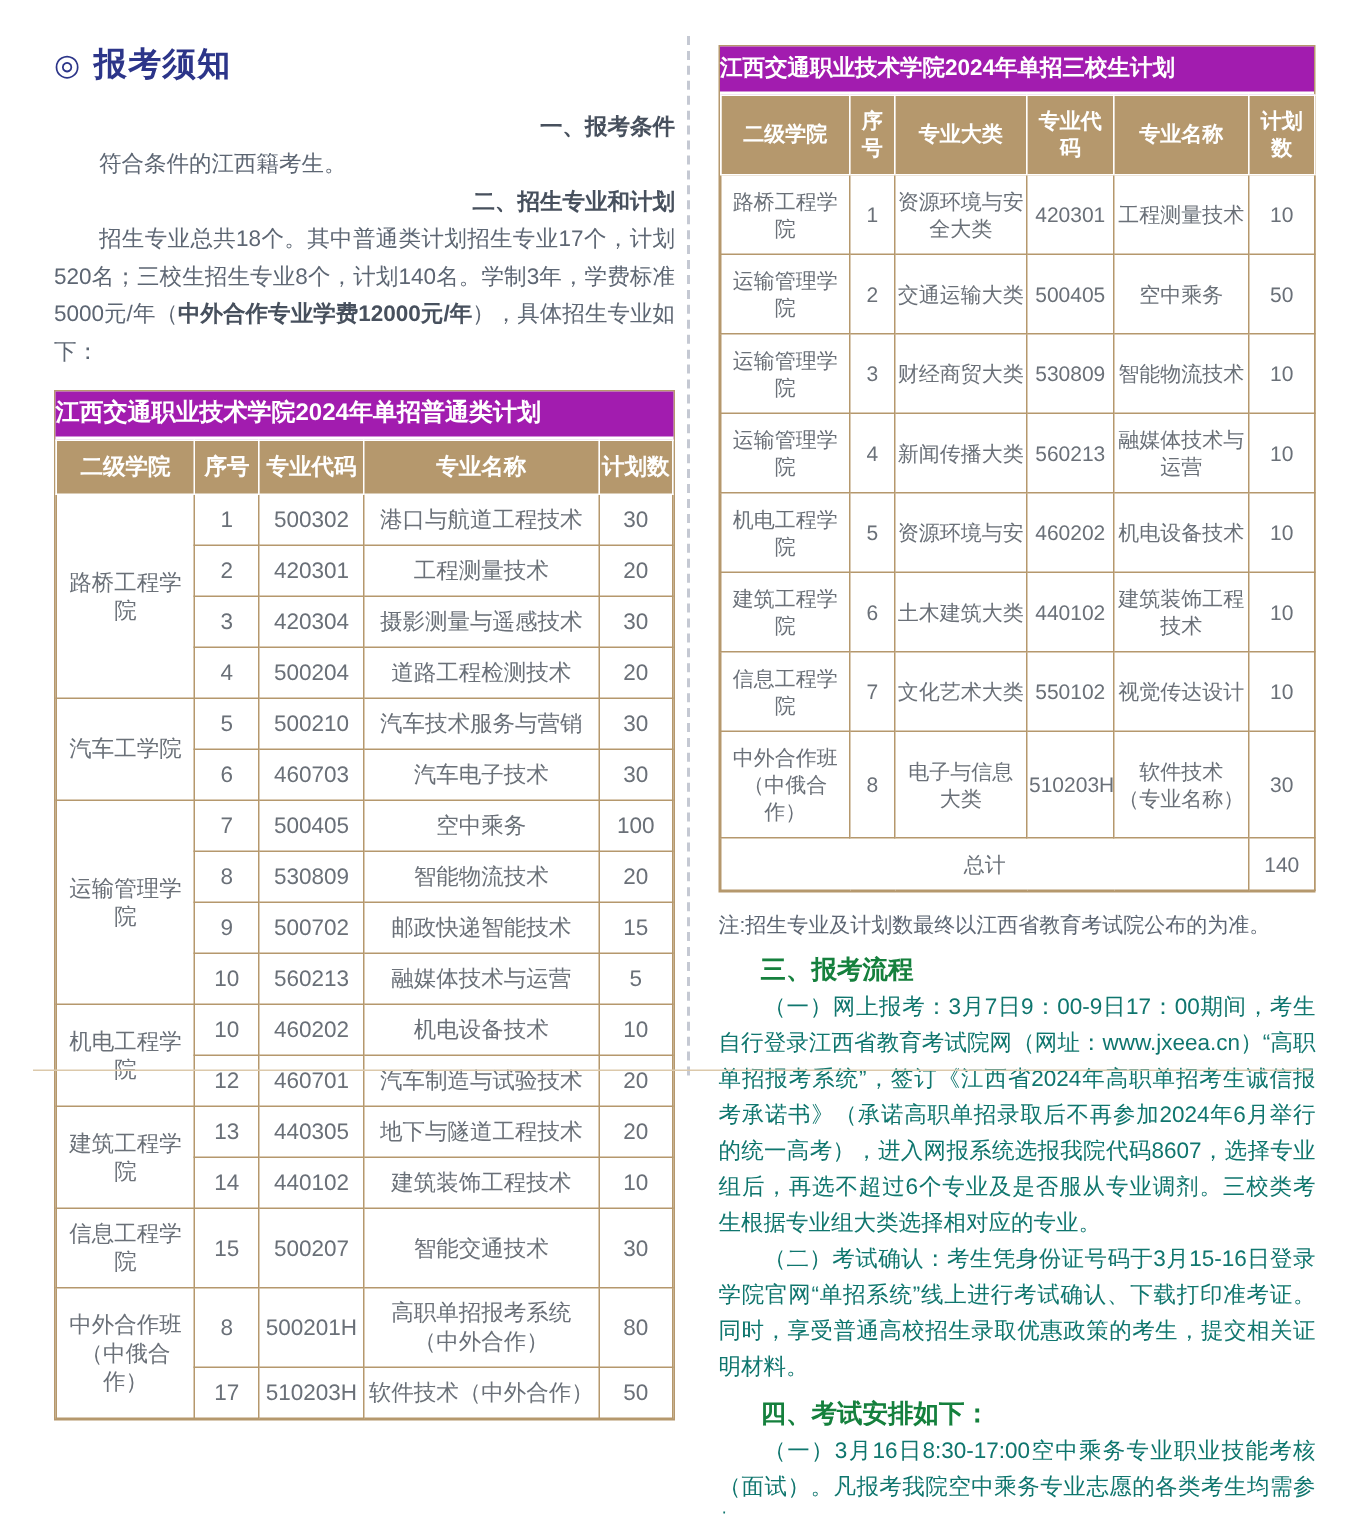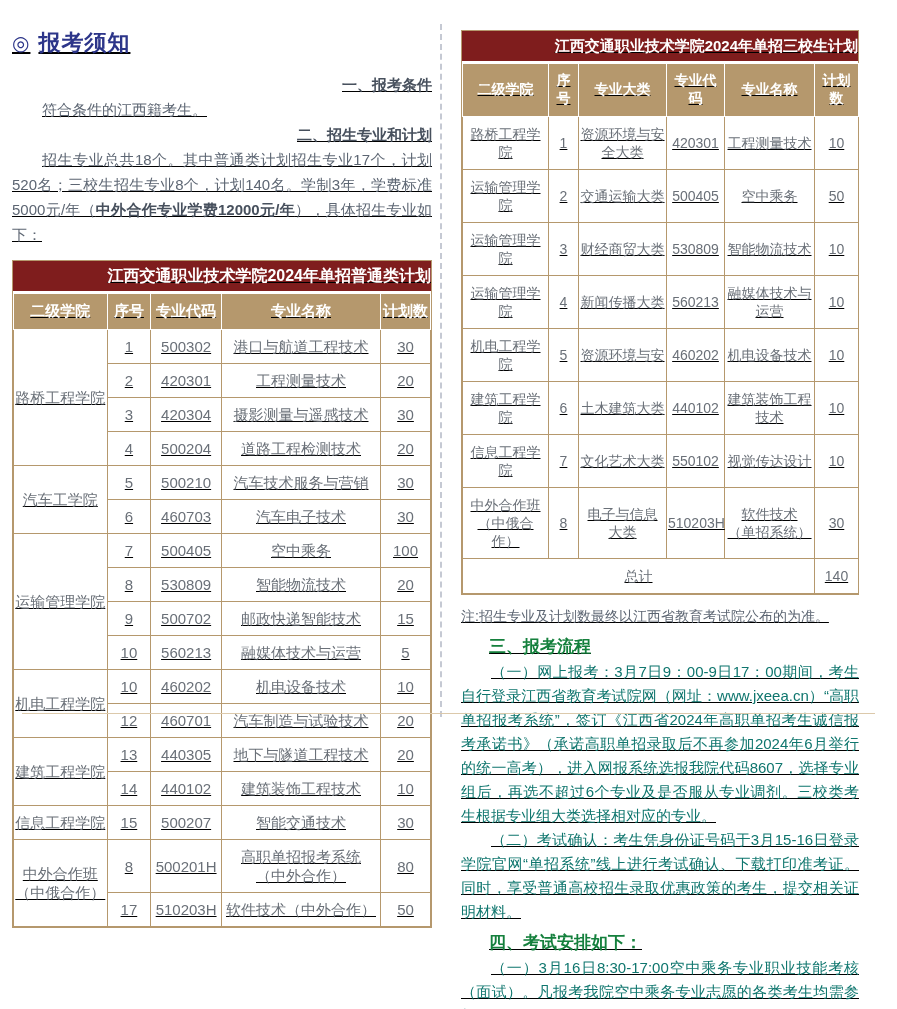--- a/index.html
+++ b/index.html
@@ -7,22 +7,21 @@
     width: 897px; height: 1009px;
     background: #ffffff;
     font-family: "Liberation Sans", sans-serif;
     overflow: hidden;
   }
   .page {
     position: relative;
     display: flex;
     box-sizing: border-box;
     width: 897px; height: 717px;
-    padding: 24px 20px 0 12px;
-    text-decoration: underline;
+    padding: 24px 20px 0 36px;
   }
   .col-left {
     width: 420px;
     padding-right: 8px;
     border-right: 2px dashed #c5c9d3;
     box-sizing: content-box;
   }
   .col-right {
     width: 398px;
     padding-left: 19px;
@@ -50,25 +49,25 @@
     font-size: 15px;
     line-height: 25px;
     color: #5d6673;
     text-align: justify;
     text-indent: 2em;
   }
   .body-p b { color: #47505d; }
   
   .tbl-wrap { margin-top: 13px; border: 1px solid #b5986d; }
   .tbl-title {
-    background: #7f1d1d;
+    background: #a21caf;
     color: #ffffff;
     font-size: 16px;
     font-weight: bold;
-    text-align: right;
+    text-align: left;
     line-height: 30px;
     height: 30px;
     border-bottom: 2px solid #ffffff;
   }
   table {
     border-collapse: collapse;
     table-layout: fixed;
     width: 100%;
   }
   th {
@@ -353,21 +352,21 @@
             <td>10</td>
           </tr>
           <tr>
             <td>中外合作班
 （中俄合作）</td>
             <td>8</td>
             <td>电子与信息
 大类</td>
             <td>510203H</td>
             <td>软件技术
-（单招系统）</td>
+（专业名称）</td>
             <td>30</td>
           </tr>
           <tr>
             <td colspan="5">总计</td>
             <td>140</td>
           </tr>
         </tbody>
       </table>
     </div>
 

